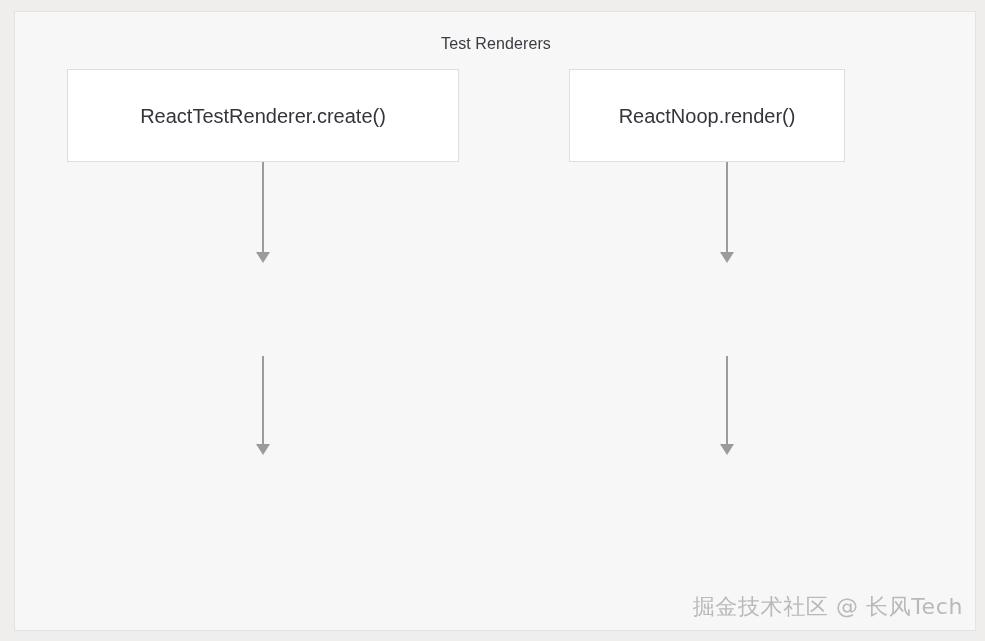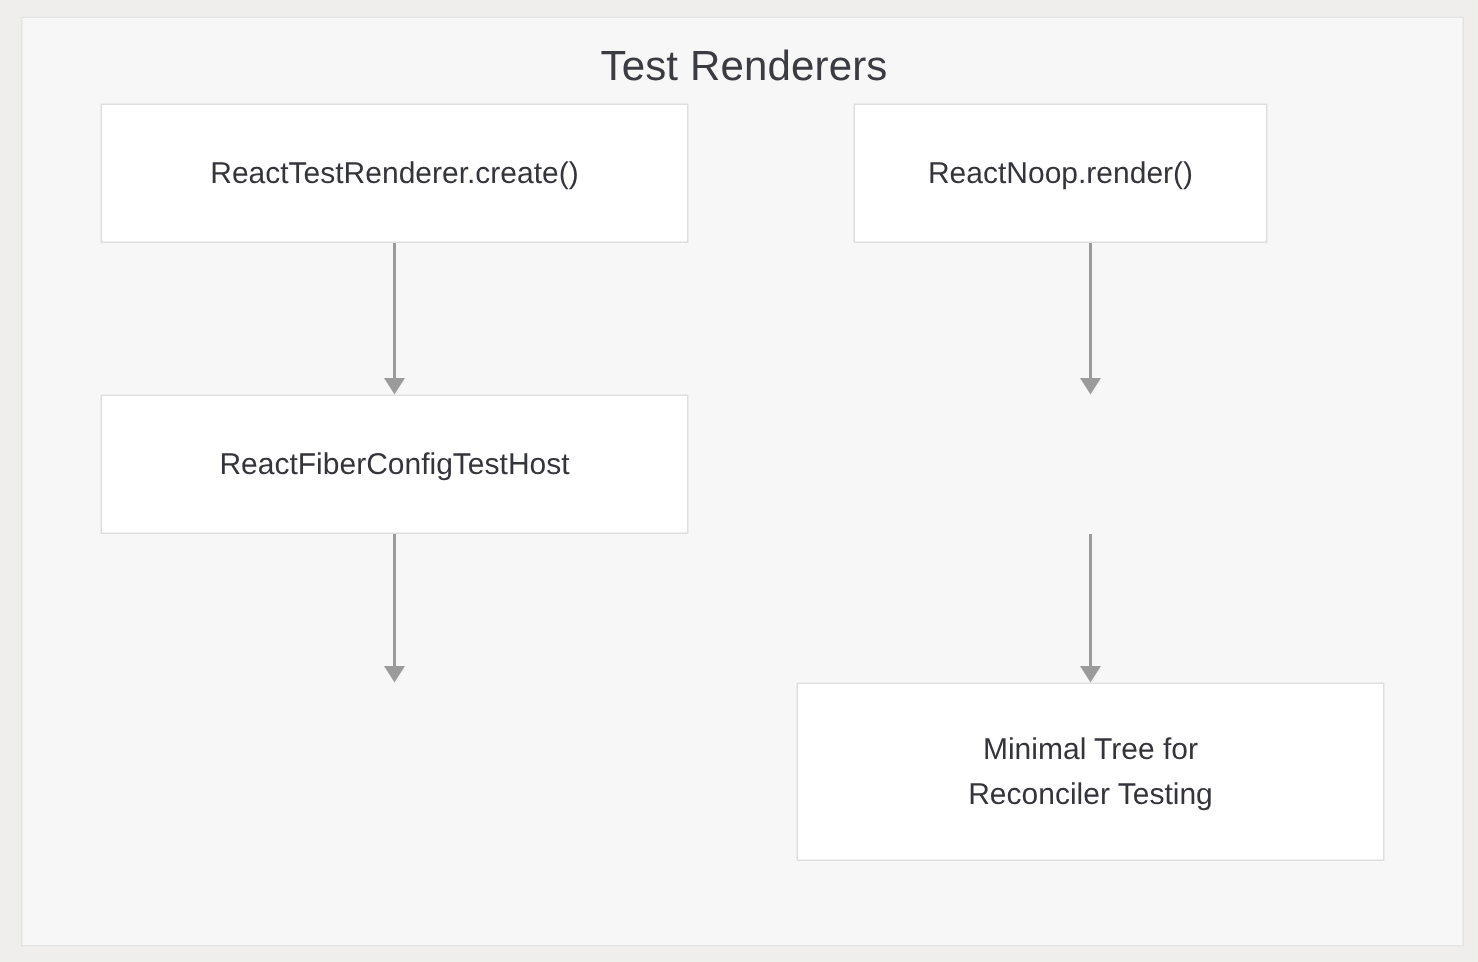--- a/index.html
+++ b/index.html
@@ -29,21 +29,21 @@
     background: #f7f7f7;
     border: 1px solid #e3e3e3;
   }
 
   .diagram-title {
     position: absolute;
     left: 0;
     top: 18px;
     width: 962px;
     text-align: center;
-    font-size: 28px;
+    font-size: 16px;
     color: #3b3b42;
     letter-spacing: 0.1px;
     line-height: 28px;
   }
 
   
   .node {
     position: absolute;
     background: #ffffff;
     border: 1px solid #dedede;
@@ -120,47 +120,41 @@
 <div id="stage">
 
   <div class="diagram-container">
 
     <div class="diagram-title">Test Renderers</div>
 
     <div class="node" id="node-test-renderer-create">
       <span class="node-label">ReactTestRenderer.create()</span>
     </div>
 
-    <div class="node" id="node-fiber-config">
-      <span class="node-label">ReactFiberConfigTestHost</span>
-    </div>
 
 
     <div class="node" id="node-noop-render">
       <span class="node-label">ReactNoop.render()</span>
     </div>
 
 
-    <div class="node" id="node-minimal-tree">
-      <span class="node-label">Minimal Tree for
-Reconciler Testing</span>
-    </div>
 
     <div class="arrow" id="arrow-l1">
       <div class="shaft"></div>
       <div class="head"></div>
     </div>
     <div class="arrow" id="arrow-l2">
       <div class="shaft"></div>
       <div class="head"></div>
     </div>
     <div class="arrow" id="arrow-r1">
       <div class="shaft"></div>
       <div class="head"></div>
     </div>
     <div class="arrow" id="arrow-r2">
       <div class="shaft"></div>
       <div class="head"></div>
     </div>
 
+    <div class="watermark">掘金技术社区 @ 长风Tech</div>
 
   </div>
 </div>
 
 </body></html>

